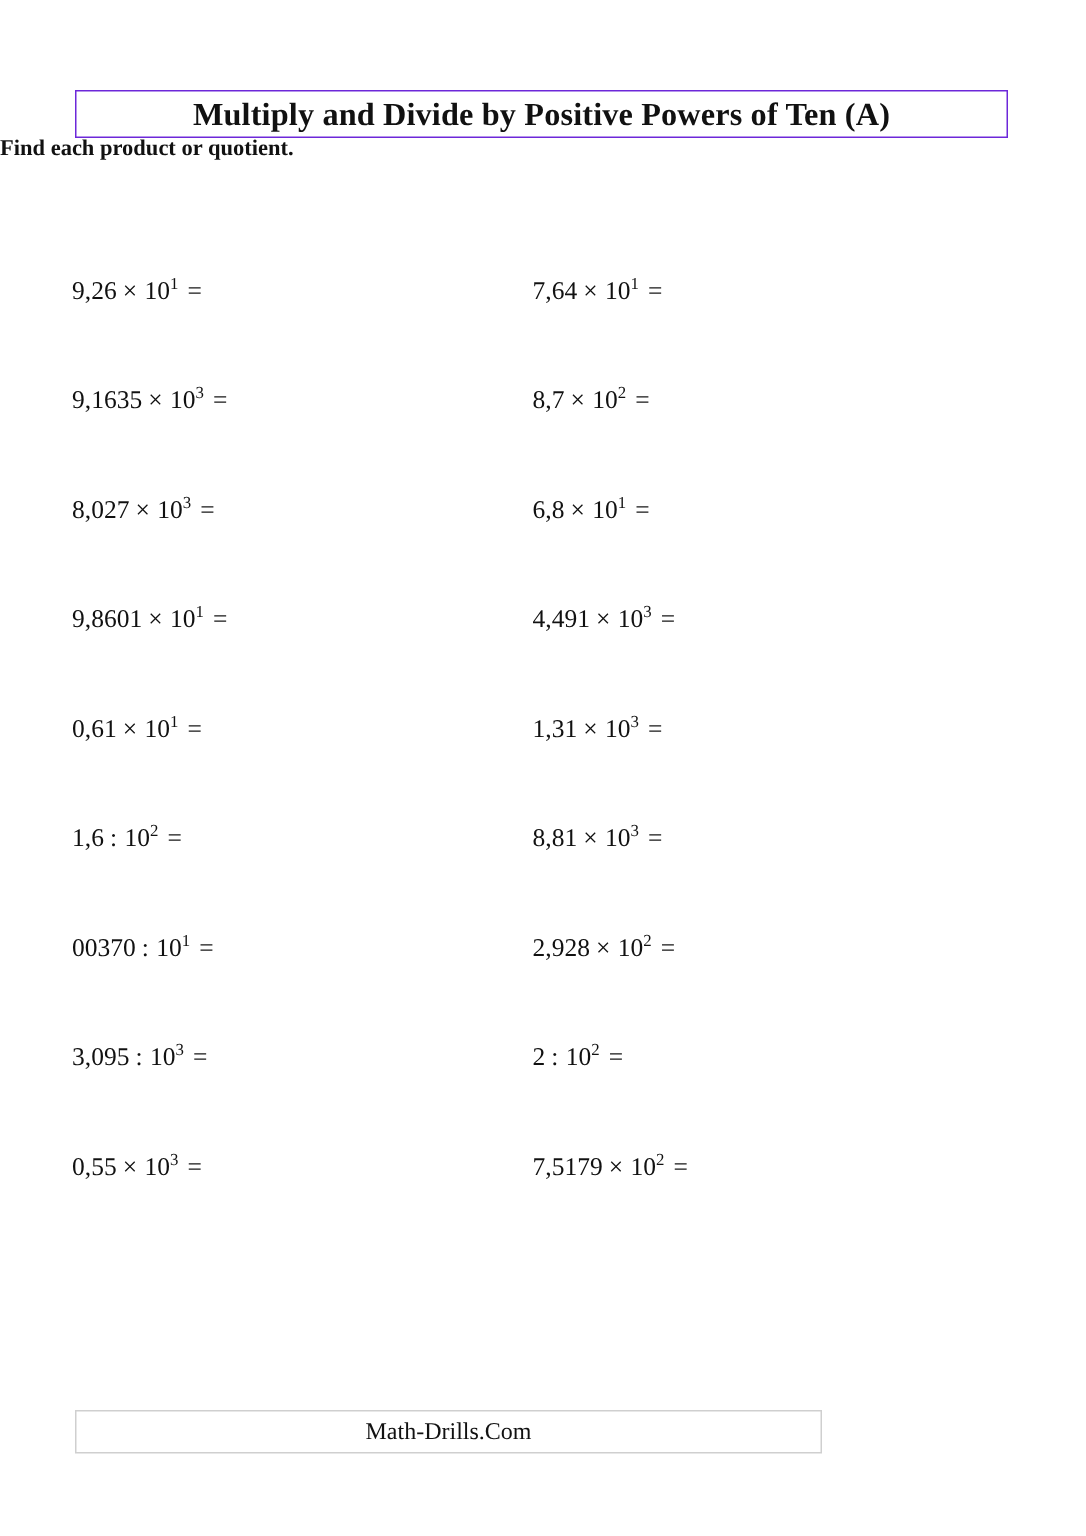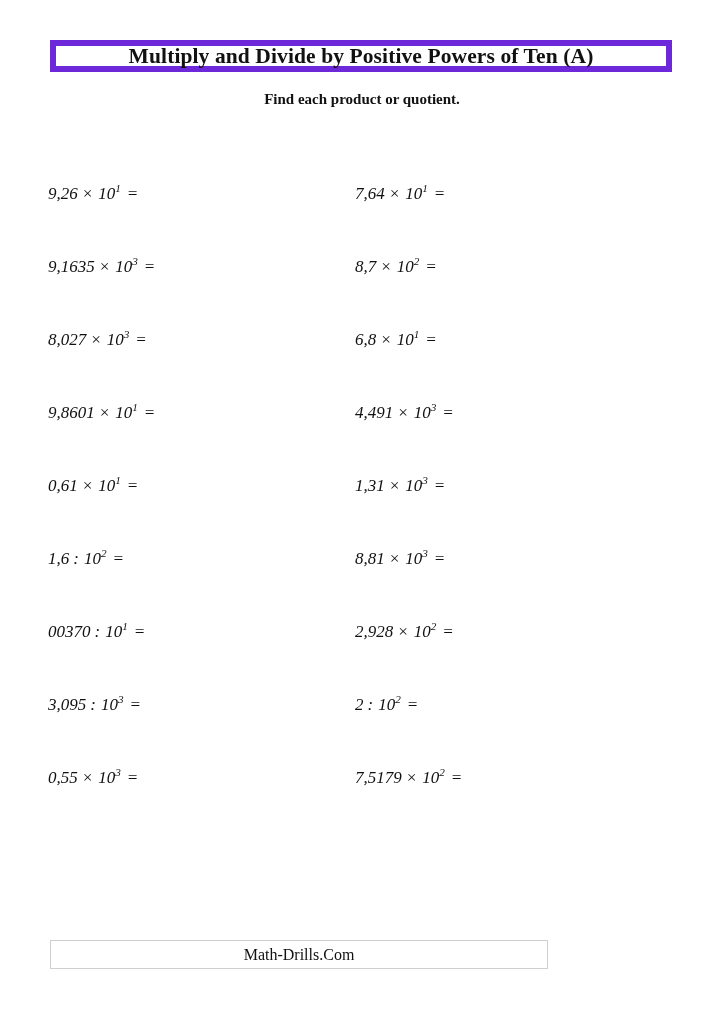--- a/index.html
+++ b/index.html
@@ -21,57 +21,56 @@
     left: 0;
     top: 0;
     width: 724px;
     height: 1024px;
   }
 
   
   .title-box {
     position: absolute;
     left: 50px;
-    top: 40px;
+    top: 60px;
     width: 622px;
     height: 32px;
-    border: 6px solid #6d28d9;
+    border: 1px solid #6d28d9;
     box-sizing: border-box;
     display: flex;
     align-items: center;
     justify-content: center;
     text-align: right;
   }
   .title-text {
     font-size: 21.5px;
     font-weight: bold;
     letter-spacing: 0.1px;
     white-space: nowrap;
     color: #111111;
   }
 
   
   .subtitle {
     position: absolute;
     left: 0;
     top: 91px;
     width: 724px;
-    text-align: center;
+    text-align: left;
     font-size: 15px;
     font-weight: bold;
     color: #111111;
   }
 
   
   .problems {
     position: absolute;
     left: 0;
     top: 182px;
     width: 696px;
-    font-style: italic;
   }
   .prob-row {
     position: relative;
     height: 73px;
   }
   .prob {
     position: absolute;
     top: 0;
     font-size: 17px;
     line-height: 24px;

